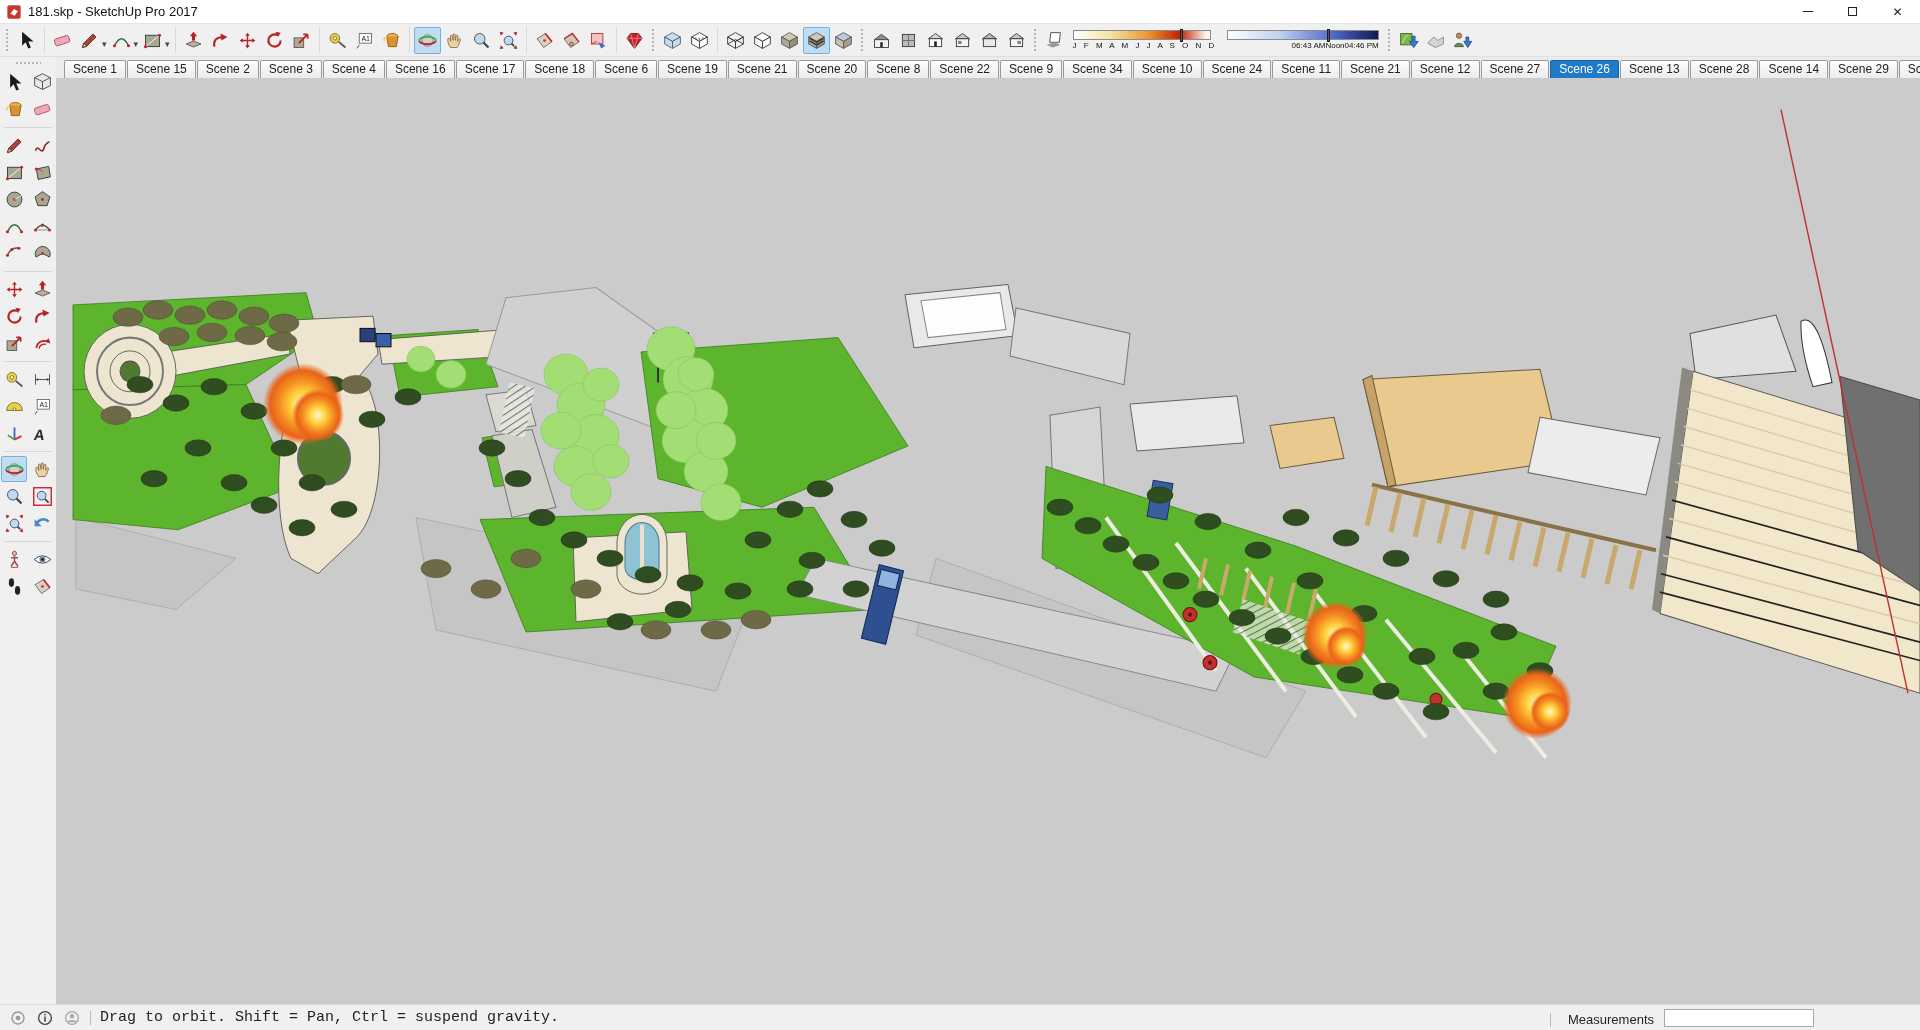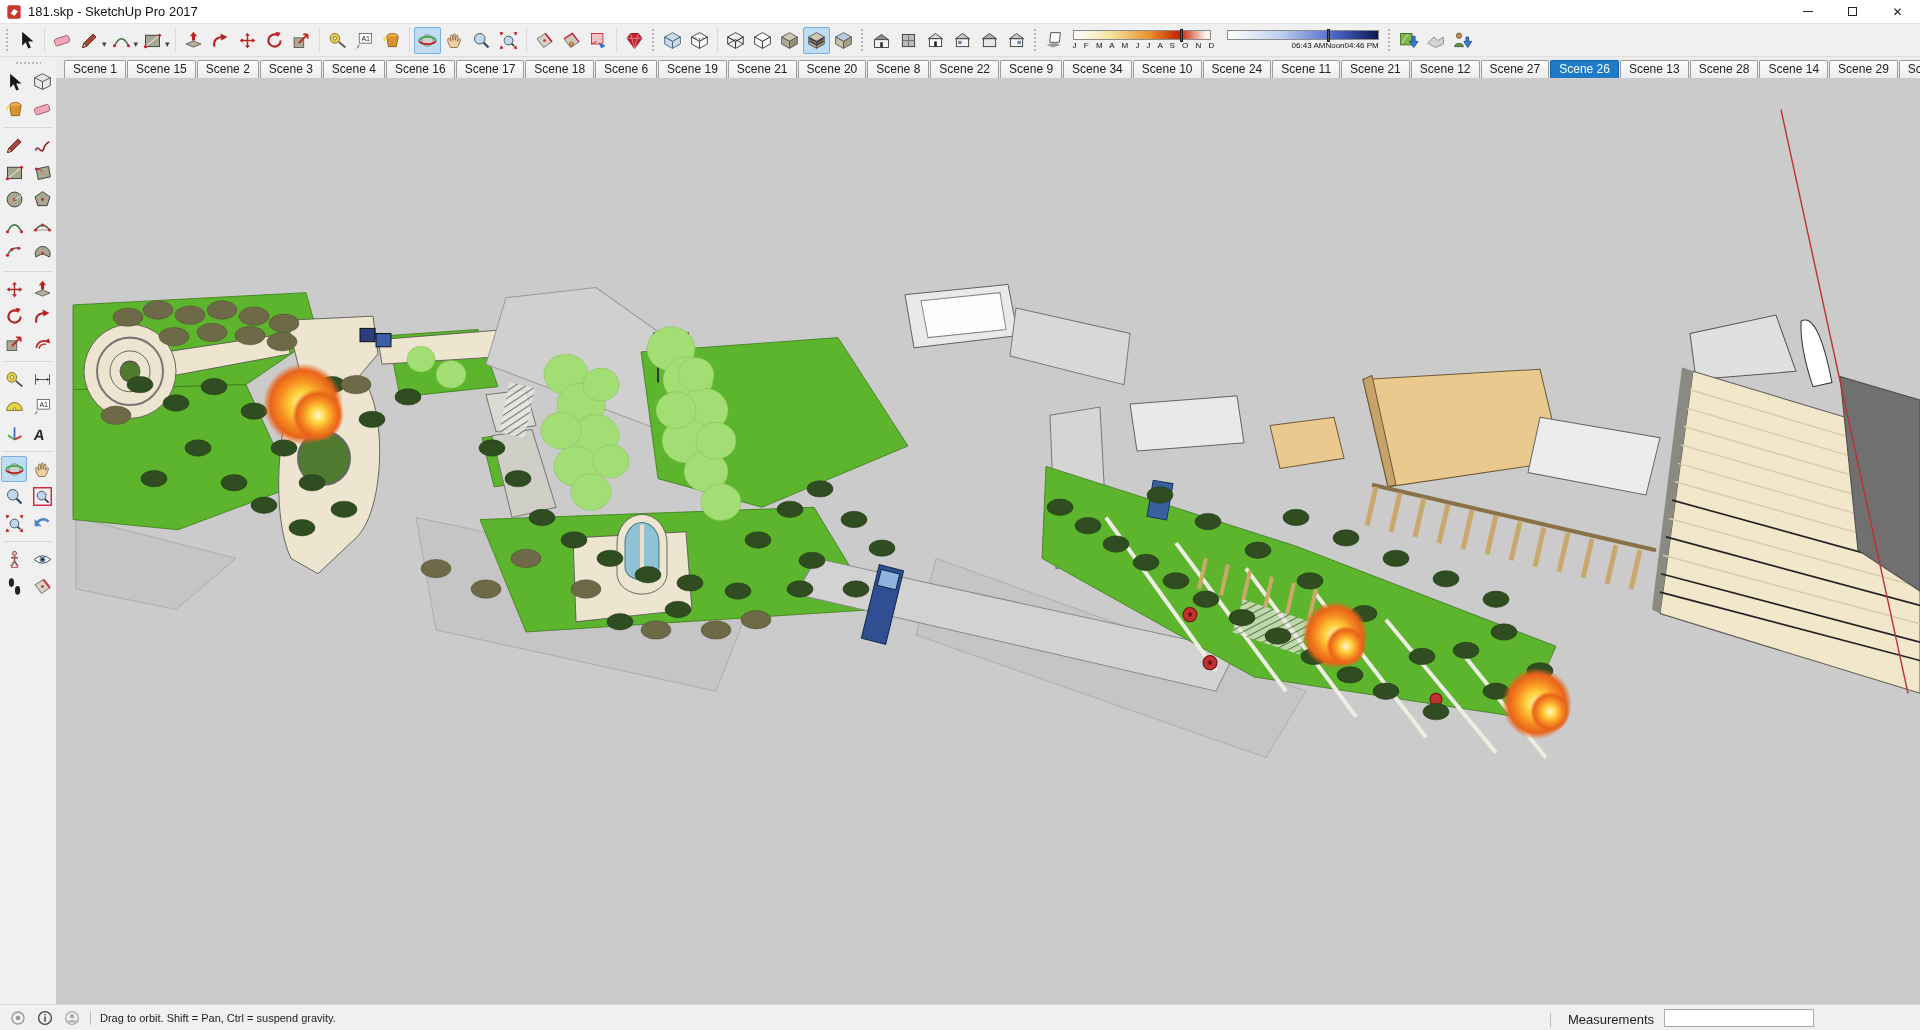--- a/index.html
+++ b/index.html
@@ -64,21 +64,21 @@
   .tab.active { background:var(--active_tab_blue); color:#fff; border-color:#1563a8; }
 
   
   .viewport { flex:1; background:var(--viewport_bg); position:relative; min-height:0; }
   .viewport svg.scene { width:100%; height:100%; display:block; }
 
   
   .statusbar { height:26px; background:#f0f0f0; border-top:1px solid #d8d8d8; display:flex; align-items:center; font-size:13px; color:#222; }
   .sb-icon { width:18px; height:18px; margin-left:9px; }
   .sb-vsep { width:1px; height:14px; background:#bbb; margin:0 9px; }
-  .sb-hint { font-size:11px; color:#222; }
+  .sb-hint { font-size:15px; color:#222;font-family:Liberation Mono, monospace; }
   .sb-right { margin-left:auto; display:flex; align-items:flex-end; }
   .sb-meas-label { font-size:13px; color:#222; margin:0 10px 0 8px; }
   .sb-meas-input { width:150px; height:18px; border:1px solid #ababab; background:#fff; font-size:12px; padding:0 3px; }
   .sb-pad { width:106px; }
 
   
   .lawn { fill:var(--lawn_green); stroke:#3e7a1e; stroke-width:.8; }
   .cream { fill:var(--path_cream); stroke:#5a5a52; stroke-width:.9; }
   .roof { fill:var(--roof_tan); stroke:#6b5a3a; stroke-width:1; }
   .wallw { fill:#e9e9e9; stroke:#555; stroke-width:.9; }

